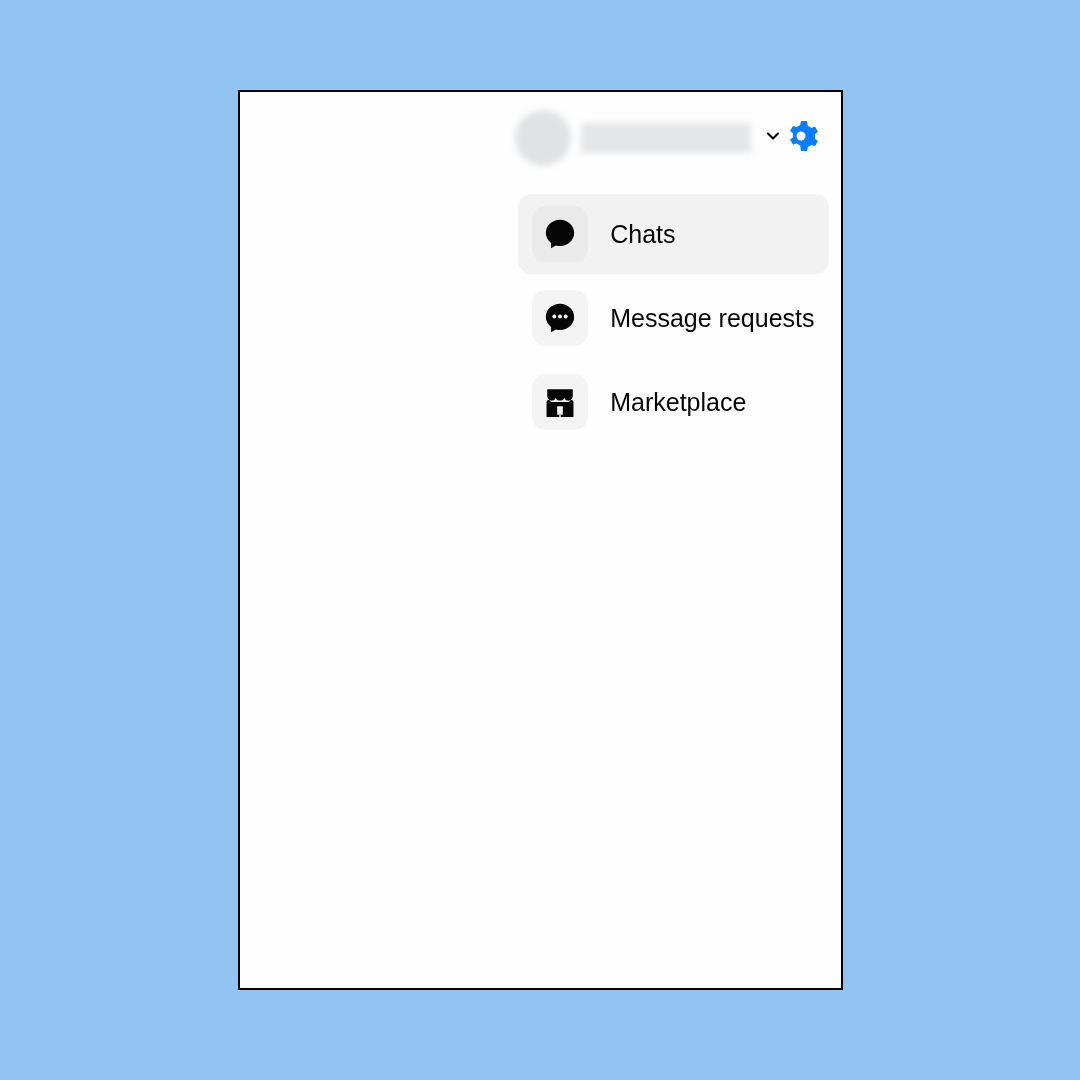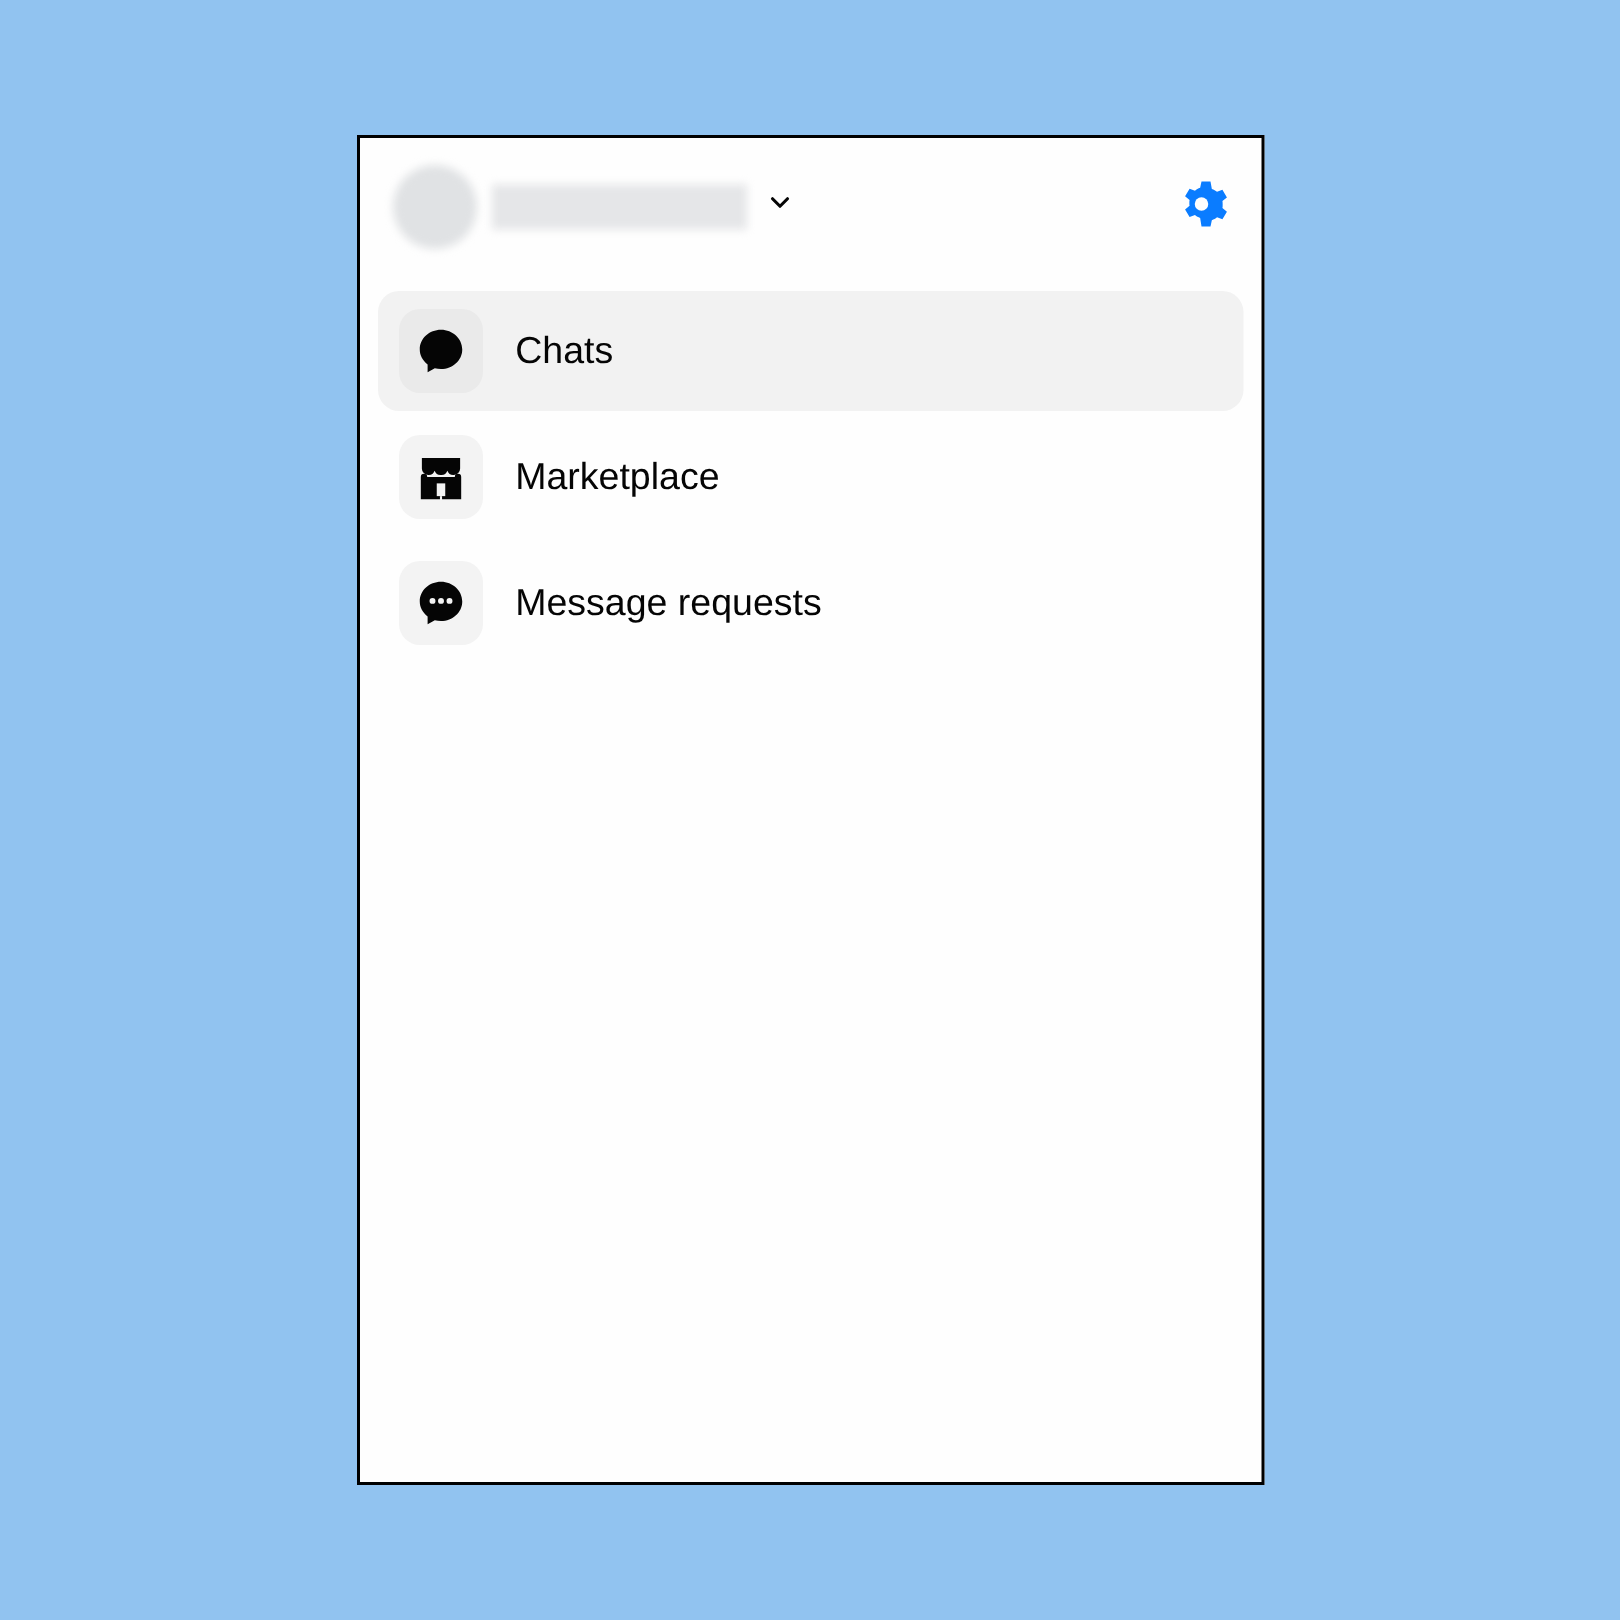--- a/index.html
+++ b/index.html
@@ -17,20 +17,21 @@
       font-family: -apple-system, BlinkMacSystemFont, "Segoe UI", Helvetica, Arial, sans-serif;
     }
     .panel {
       width: 605px;
       height: 900px;
       background: #fefefe;
       border: 2px solid #000;
       display: flex;
       flex-direction: column;
       padding: 18px 12px;
+      align-items: flex-end;
     }
     .header {
       display: flex;
       align-items: center;
       justify-content: space-between;
       padding: 0 10px 20px 10px;
     }
     .header-left {
       display: flex;
       align-items: center;
@@ -125,37 +126,37 @@
         <svg width="34" height="34" viewBox="0 0 24 24" fill="#050505">
           <path d="M12 2C6.5 2 2 6.1 2 11.2c0 2.9 1.4 5.4 3.7 7.1v3.7l3.4-1.9c.9.2 1.9.4 2.9.4 5.5 0 10-4.1 10-9.2S17.5 2 12 2z"></path>
         </svg>
       </div>
       <span class="menu-label">Chats</span>
     </div>
 
     <div class="menu-item">
       <div class="icon-box">
         <svg width="34" height="34" viewBox="0 0 24 24" fill="#050505">
+          <path d="M12 2C6.5 2 2 6.1 2 11.2c0 2.9 1.4 5.4 3.7 7.1v3.7l3.4-1.9c.9.2 1.9.4 2.9.4 5.5 0 10-4.1 10-9.2S17.5 2 12 2z"></path>
+          <circle cx="8" cy="11" r="1.4" fill="#f3f3f3"></circle>
+          <circle cx="12" cy="11" r="1.4" fill="#f3f3f3"></circle>
+          <circle cx="16" cy="11" r="1.4" fill="#f3f3f3"></circle>
+        </svg>
+      </div>
+      <span class="menu-label">Message requests</span>
+    </div>
+
+    <div class="menu-item">
+      <div class="icon-box">
+        <svg width="34" height="34" viewBox="0 0 24 24" fill="#050505">
           <path d="M3 3h18v5a3 3 0 0 1-3 3 3 3 0 0 1-3-2 3 3 0 0 1-3 2 3 3 0 0 1-3-2 3 3 0 0 1-3 2 3 3 0 0 1-3-3V3z"></path>
           <path d="M4 12v9h6v-6h4v6h6v-9" stroke="#050505" stroke-width="3" fill="none" stroke-linecap="round"></path>
           <rect x="4" y="12" width="16" height="9" fill="#050505"></rect>
           <rect x="10" y="15" width="4" height="6" fill="#f3f3f3"></rect>
         </svg>
       </div>
       <span class="menu-label">Marketplace</span>
     </div>
 
-    <div class="menu-item">
-      <div class="icon-box">
-        <svg width="34" height="34" viewBox="0 0 24 24" fill="#050505">
-          <path d="M12 2C6.5 2 2 6.1 2 11.2c0 2.9 1.4 5.4 3.7 7.1v3.7l3.4-1.9c.9.2 1.9.4 2.9.4 5.5 0 10-4.1 10-9.2S17.5 2 12 2z"></path>
-          <circle cx="8" cy="11" r="1.4" fill="#f3f3f3"></circle>
-          <circle cx="12" cy="11" r="1.4" fill="#f3f3f3"></circle>
-          <circle cx="16" cy="11" r="1.4" fill="#f3f3f3"></circle>
-        </svg>
-      </div>
-      <span class="menu-label">Message requests</span>
-    </div>
-
 
   </div>
 
 </div>
 
 </body></html>

